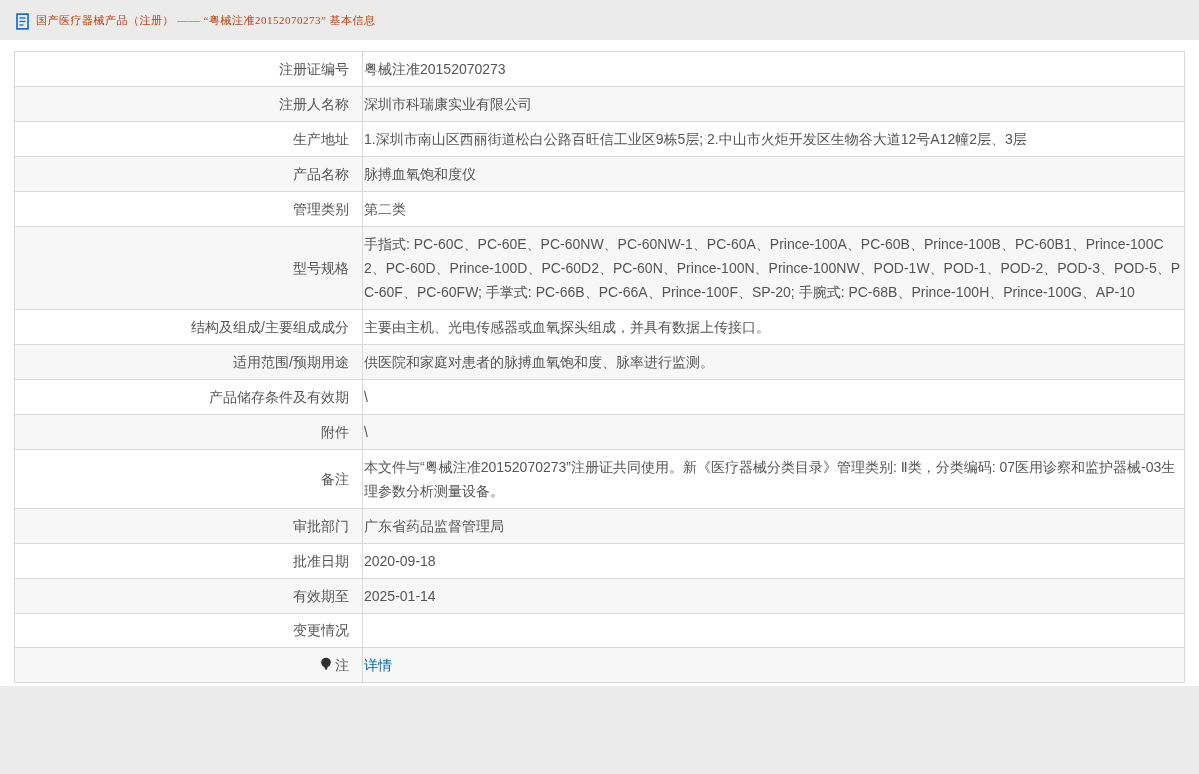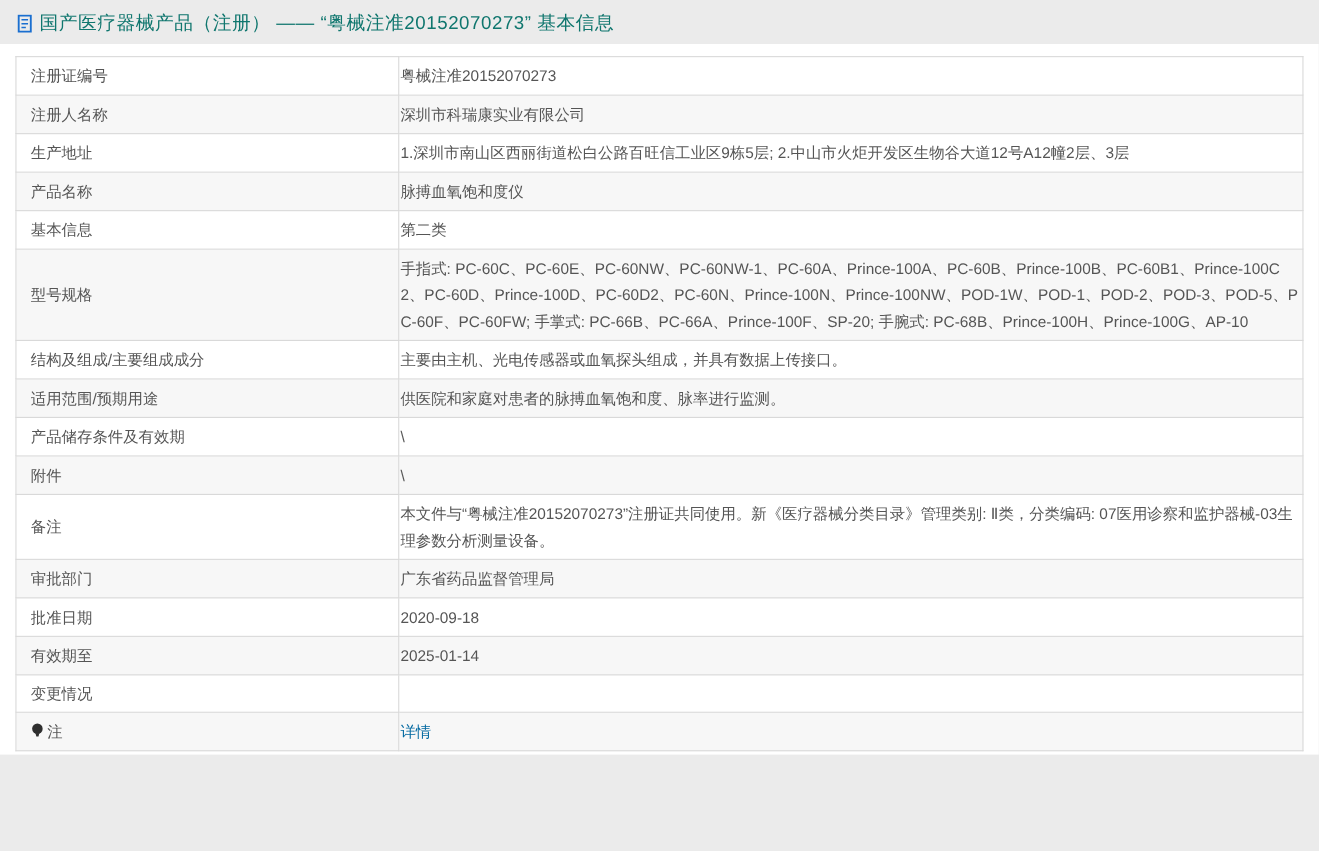--- a/index.html
+++ b/index.html
@@ -22,23 +22,24 @@
     padding-left: 15px;
     background: #ebebeb;
   }
   .header-bar .doc-icon {
     display: inline-flex;
     margin-right: 6px;
     position: relative;
     top: 1px;
   }
   .page-title {
-    color: #0f766e;
-    font-size: 17px;
+    color: #c2410c;
+    font-size: 11px;
     letter-spacing: 0.5px;
+    font-family: Liberation Serif, serif;
   }
   .content-wrap {
     background: #ffffff;
     padding: 11px 0 3px 0;
   }
   table.info-table {
     border-collapse: collapse;
     width: 1171px;
     margin: 0 14px;
     background: #ffffff;
@@ -49,21 +50,21 @@
     background: #f7f7f7;
   }
   td {
     border: 1px solid #d9d9d9;
     font-size: 14px;
     color: #555555;
     vertical-align: middle;
   }
   td.label-cell {
     width: 321px;
-    text-align: left;
+    text-align: right;
     padding: 5px 13px;
     line-height: 23px;
   }
   td.value-cell {
     padding: 5px 1px;
     line-height: 24px;
     word-break: break-all;
   }
   td.value-cell a {
     color: #0369a1;
@@ -107,21 +108,21 @@
           </tr>
           <tr>
             <td class="label-cell"><span>生产地址</span></td>
             <td class="value-cell"><span>1.深圳市南山区西丽街道松白公路百旺信工业区9栋5层; 2.中山市火炬开发区生物谷大道12号A12幢2层、3层</span></td>
           </tr>
           <tr>
             <td class="label-cell"><span>产品名称</span></td>
             <td class="value-cell"><span>脉搏血氧饱和度仪</span></td>
           </tr>
           <tr>
-            <td class="label-cell"><span>基本信息</span></td>
+            <td class="label-cell"><span>管理类别</span></td>
             <td class="value-cell"><span>第二类</span></td>
           </tr>
           <tr>
             <td class="label-cell"><span>型号规格</span></td>
             <td class="value-cell"><span>手指式: PC-60C、PC-60E、PC-60NW、PC-60NW-1、PC-60A、Prince-100A、PC-60B、Prince-100B、PC-60B1、Prince-100C2、PC-60D、Prince-100D、PC-60D2、PC-60N、Prince-100N、Prince-100NW、POD-1W、POD-1、POD-2、POD-3、POD-5、PC-60F、PC-60FW; 手掌式: PC-66B、PC-66A、Prince-100F、SP-20; 手腕式: PC-68B、Prince-100H、Prince-100G、AP-10</span></td>
           </tr>
           <tr>
             <td class="label-cell"><span>结构及组成/主要组成成分</span></td>
             <td class="value-cell"><span>主要由主机、光电传感器或血氧探头组成，并具有数据上传接口。</span></td>
           </tr>

